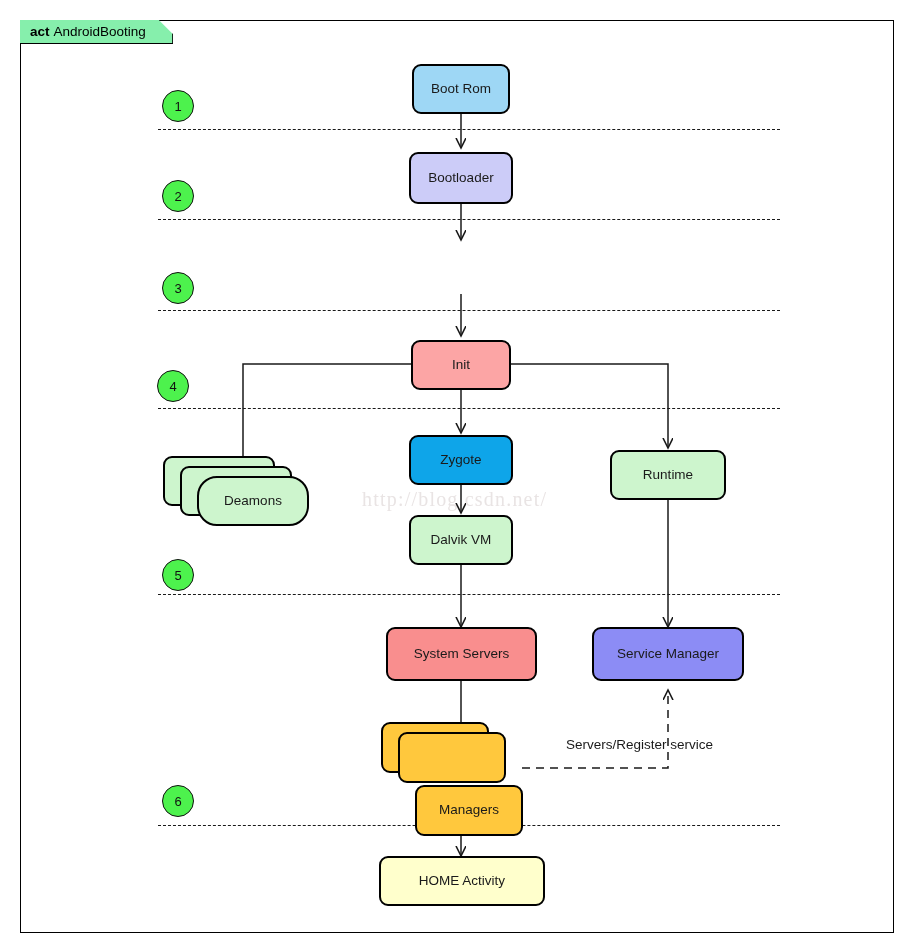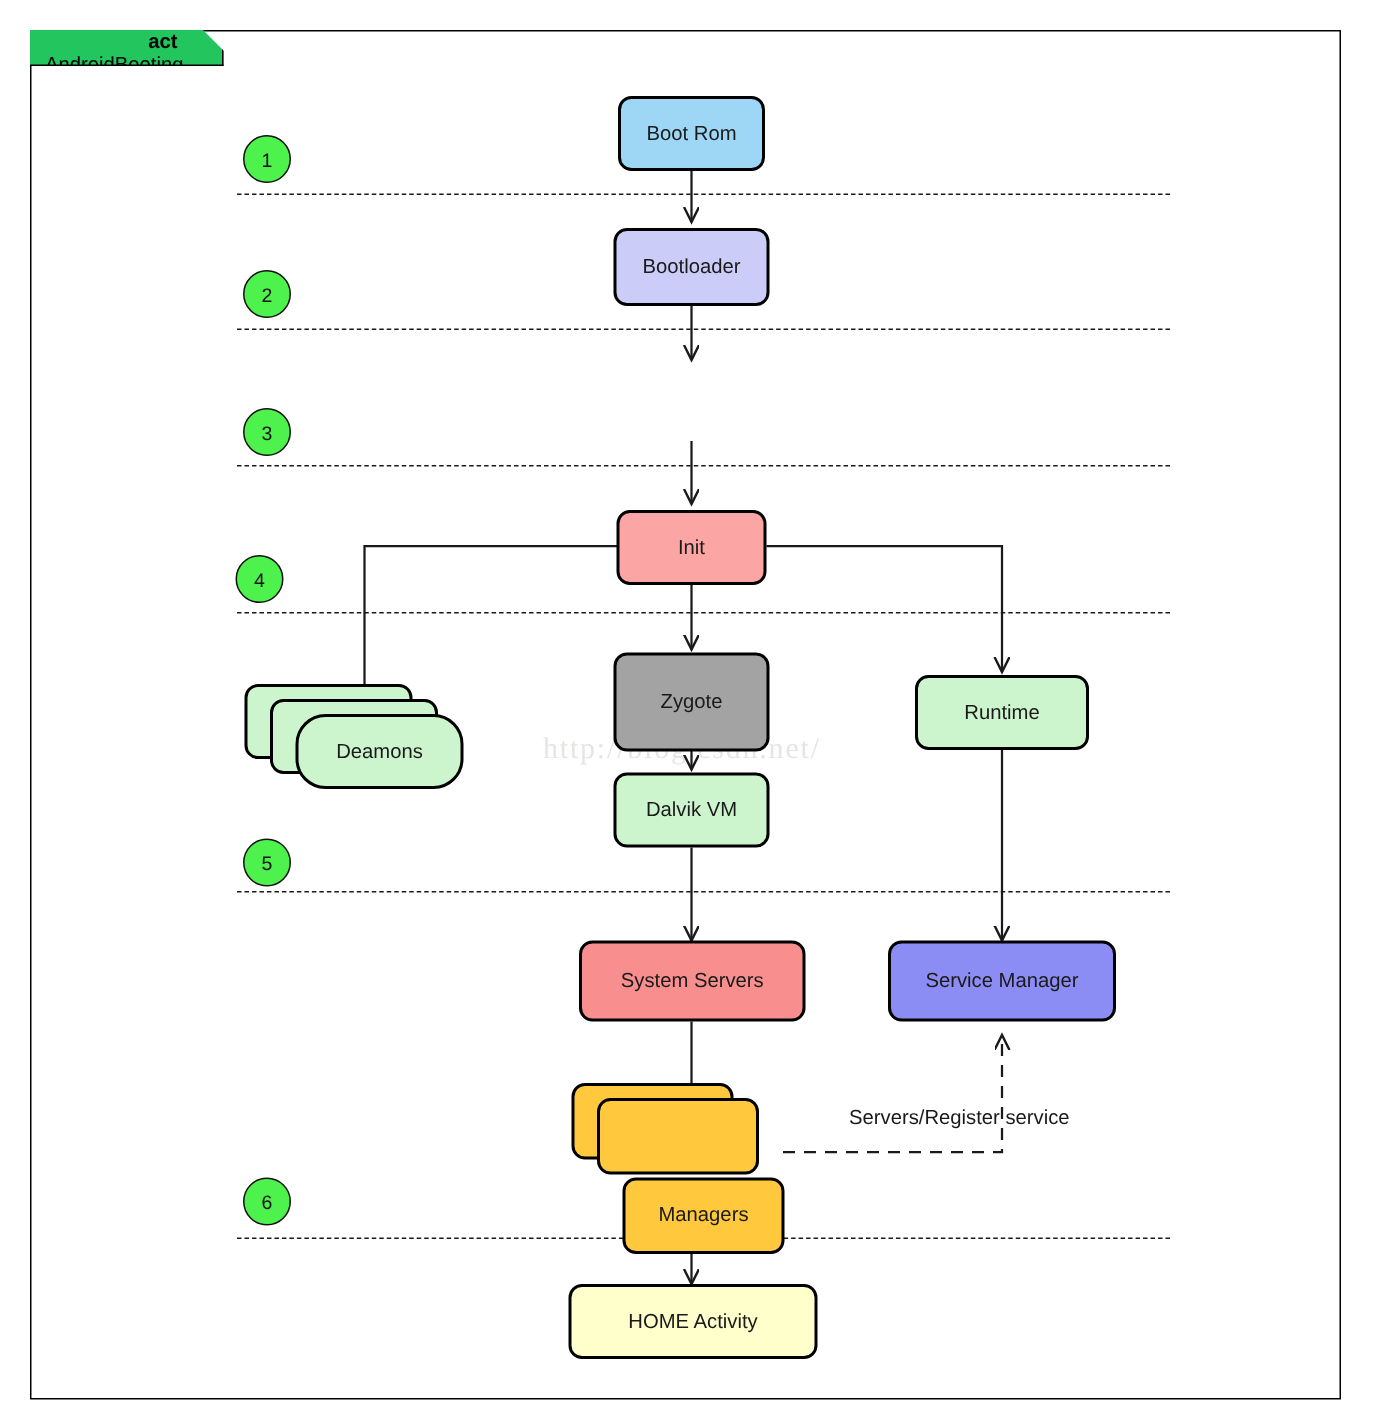--- a/index.html
+++ b/index.html
@@ -31,32 +31,31 @@
     border: 1px solid #000000;
     box-sizing: border-box;
     background: transparent;
   }
   #frame-tab {
     position: absolute;
     left: 20px;
     top: 20px;
     height: 24px;
     box-sizing: border-box;
-    background: #22c55e;
+    background: #86efac;
     border: 1px solid #000000;
     border-top: none;
     border-left: none;
     padding: 0 26px 0 10px;
     display: flex;
-    align-items: flex-end;
+    align-items: center;
     font-size: 13.5px;
     color: #000000;
     white-space: nowrap;
     clip-path: polygon(0 0, calc(100% - 14px) 0, 100% 58%, 100% 100%, 0 100%);
-    flex-direction: column;
   }
   #frame-tab .kw {
     font-weight: bold;
     margin-right: 4px;
   }
 
   
   #watermark {
     position: absolute;
     left: 362px;
@@ -221,21 +220,21 @@
 
 
   <div class="node" style="left:411px; top:340px; width:100px; height:50px; background:#fca5a5;">Init</div>
 
   <div class="stack" style="left:163px; top:456px; width:148px; height:70px;">
     <div class="layer" style="left:0px;  top:0px;  width:112px; height:50px; background:#cdf5cd;"></div>
     <div class="layer" style="left:17px; top:10px; width:112px; height:50px; background:#cdf5cd;"></div>
     <div class="node" style="left:34px; top:20px; width:112px; height:50px; background:#cdf5cd;border-radius:20px;">Deamons</div>
   </div>
 
-  <div class="node" style="left:409px; top:435px; width:104px; height:66px; background:#a3a3a3;">Zygote</div>
+  <div class="node" style="left:409px; top:435px; width:104px; height:50px; background:#0ea5e9;">Zygote</div>
 
   <div class="node" style="left:610px; top:450px; width:116px; height:50px; background:#cdf5cd;">Runtime</div>
 
   <div class="node" style="left:409px; top:515px; width:104px; height:50px; background:#cdf5cd;">Dalvik VM</div>
 
   <div class="node" style="left:386px; top:627px; width:151px; height:54px; background:#f98e8e;">System Servers</div>
 
   <div class="node" style="left:592px; top:627px; width:152px; height:54px; background:#8c8cf5;">Service Manager</div>
 
   <div class="stack" style="left:381px; top:722px; width:142px; height:72px;">

